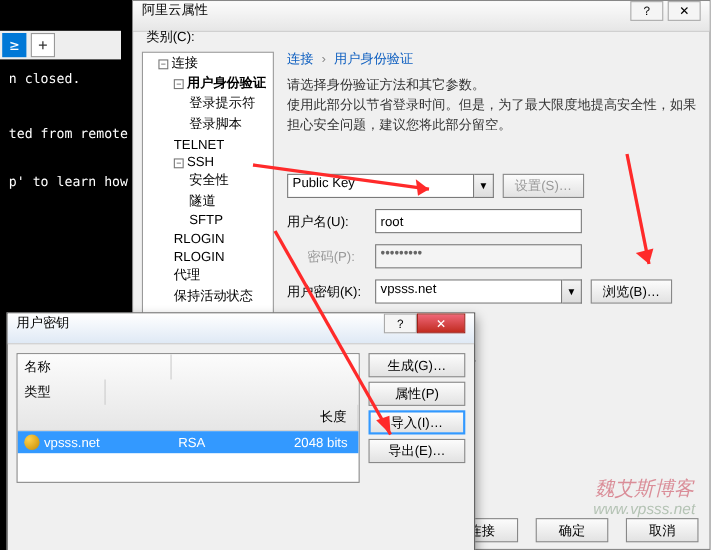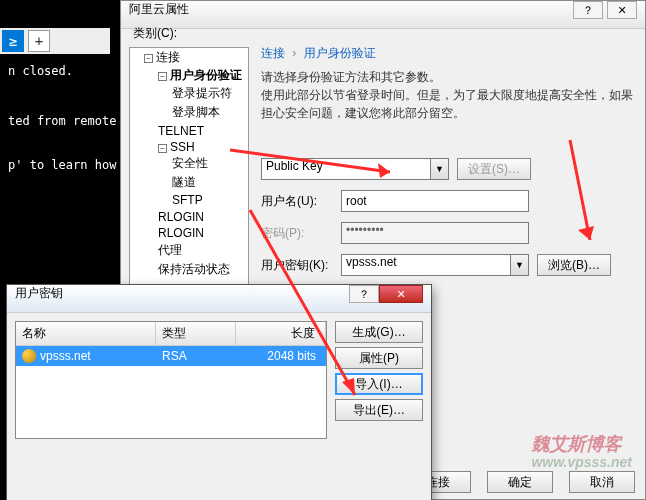--- a/index.html
+++ b/index.html
@@ -103,21 +103,21 @@
   }
   .breadcrumb { color: #1060c0; margin-bottom: 6px; }
   .breadcrumb .sep { color: #888; margin: 0 4px; }
   .desc { color: #333; line-height: 1.5; margin-bottom: 36px; }
 
   .formrow {
     display: flex; align-items: center;
     margin-bottom: 10px;
   }
   .formrow .lab { width: 80px; }
-  .formrow .lab.disabled { color: #999; }
+  .formrow .lab.disabled { color: #999; text-align: center; }
   .ctl-select, .ctl-text {
     height: 22px; width: 170px;
     border: 1px solid #7a7a7a;
     padding: 0 4px;
     background: #fff;
     font-size: 12px;
   }
   .ctl-select { appearance: none; position: relative; }
   .dropbtn {
     width: 18px; height: 22px;
@@ -170,20 +170,21 @@
     flex: 1;
     border: 1px solid #888;
     background: #fff;
     height: 118px;
     overflow: hidden;
   }
   .lv-header {
     display:flex; background: linear-gradient(#fcfcfc,#e6e6e6);
     border-bottom: 1px solid #ccc;
     font-size: 12px;
+    flex-direction: column;
   }
   .lv-header div { padding: 3px 6px; border-right: 1px solid #ccc; }
   .lv-header .c1 { width: 140px; }
   .lv-header .c2 { width: 80px; }
   .lv-header .c3 { flex: 1; text-align: right; padding-right: 10px; }
   .lv-row {
     display:flex; background: #3399ff; color: #fff;
     font-size: 12px;
   }
   .lv-row div { padding: 3px 6px; }
@@ -213,23 +214,22 @@
   .arrow svg line, .arrow svg path { stroke: #ff2a2a; stroke-width: 3; fill: none; }
   .arrow svg polygon { fill: #ff2a2a; }
 
   .watermark {
     position:absolute;
     right: 14px; bottom: 30px;
     color: rgba(200,60,80,.55);
     font-size: 18px;
     font-style: italic;
     z-index: 60;
-    text-align: left;
+    text-align: center;
     line-height: 1.1;
-    font-weight: bold;
   }
   .watermark .sub { color: rgba(120,150,120,.5); font-size: 14px; }
 </style>
 </head>
 <body>
 
 <div class="top-hint">当前会话，点击左侧的</div>
 
 <div class="terminal">
   <div class="term-tabbar">

